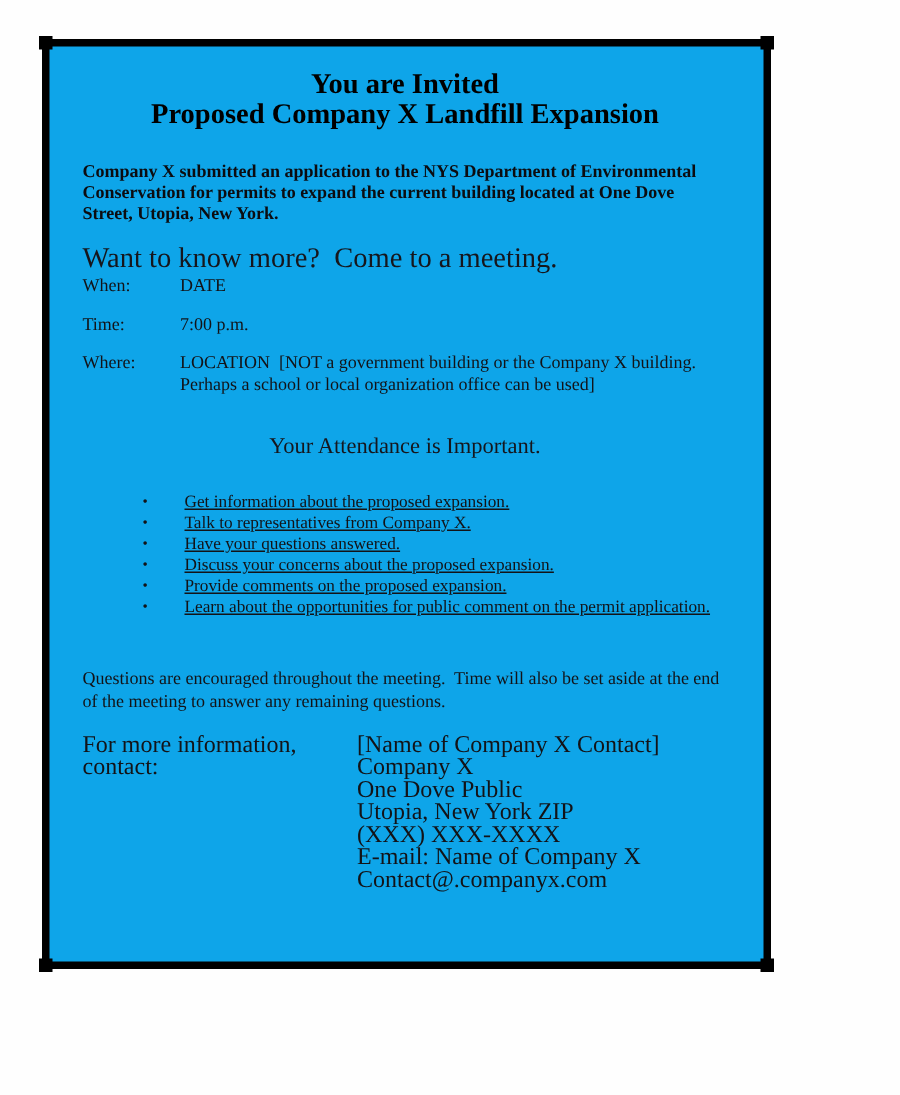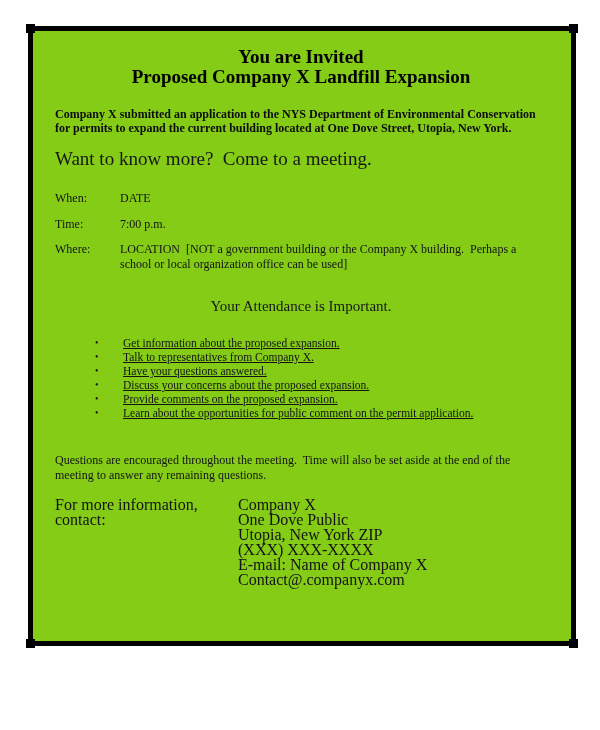--- a/index.html
+++ b/index.html
@@ -13,24 +13,24 @@
   }
   .canvas {
     position: absolute;
     inset: 0;
     background: #fefefe;
   }
   .frame {
     position: absolute;
     left: 28px;
     top: 26px;
-    width: 548px;
+    width: 486px;
     height: 620px;
     border: 5px solid #000000;
-    background: #84cc16;
+    background: #0ea5e9;
   }
   .corner {
     position: absolute;
     width: 9px;
     height: 9px;
     background: #000;
   }
   .corner.tl { left: -7px; top: -7px; }
   .corner.tr { right: -7px; top: -7px; }
   .corner.bl { left: -7px; bottom: -7px; }
@@ -63,21 +63,21 @@
 
   .tagline {
     margin-top: 13px;
     text-align: left;
     font-size: 19px;
     line-height: 21px;
     white-space: pre-wrap;
     color: #16161c;
   }
 
-  .details { margin-top: 22px; }
+  .details { }
   .drow {
     display: flex;
     margin-bottom: 11px;
     font-size: 12px;
     line-height: 14.5px;
   }
   .dlabel { flex: 0 0 65px; }
   .dvalue { flex: 1; white-space: pre-wrap; }
 
   .attendance {
@@ -185,20 +185,21 @@
           <span class="marker">•</span>
           <span class="bullet-text">Learn about the opportunities for public comment on the permit application.</span>
         </li>
       </ul>
 
       <p class="closing">Questions are encouraged throughout the meeting.  Time will also be set aside at the end of the meeting to answer any remaining questions.</p>
 
       <div class="contact">
         <span class="contact-label">For more information, contact:</span>
         <div class="contact-lines">
+          <span class="contact-line">[Name of Company X Contact]</span>
           <span class="contact-line">Company X</span>
           <span class="contact-line">One Dove Public</span>
           <span class="contact-line">Utopia, New York ZIP</span>
           <span class="contact-line">(XXX) XXX-XXXX</span>
           <span class="contact-line">E-mail: Name of Company X Contact@.companyx.com</span>
         </div>
       </div>
 
     </div>
   </div>

